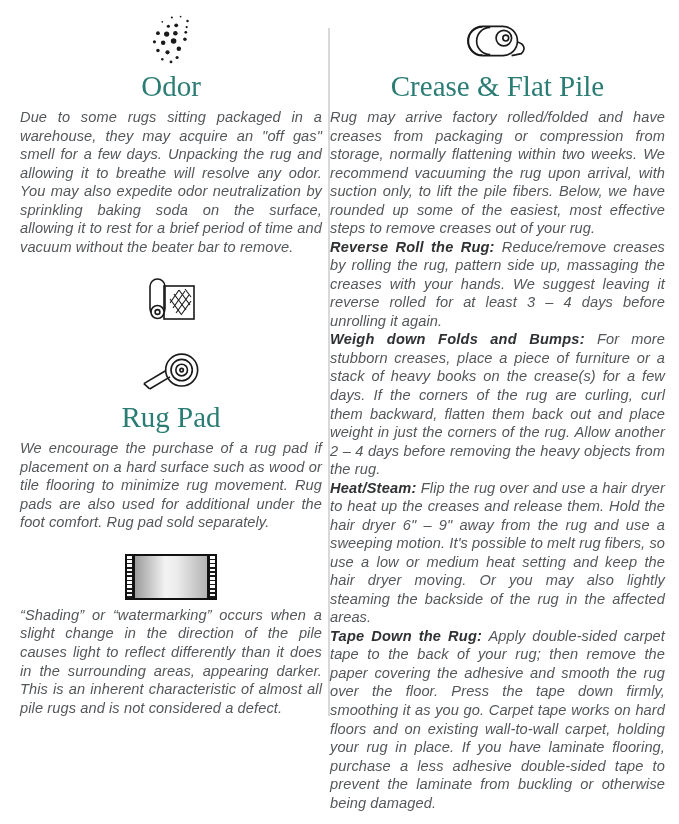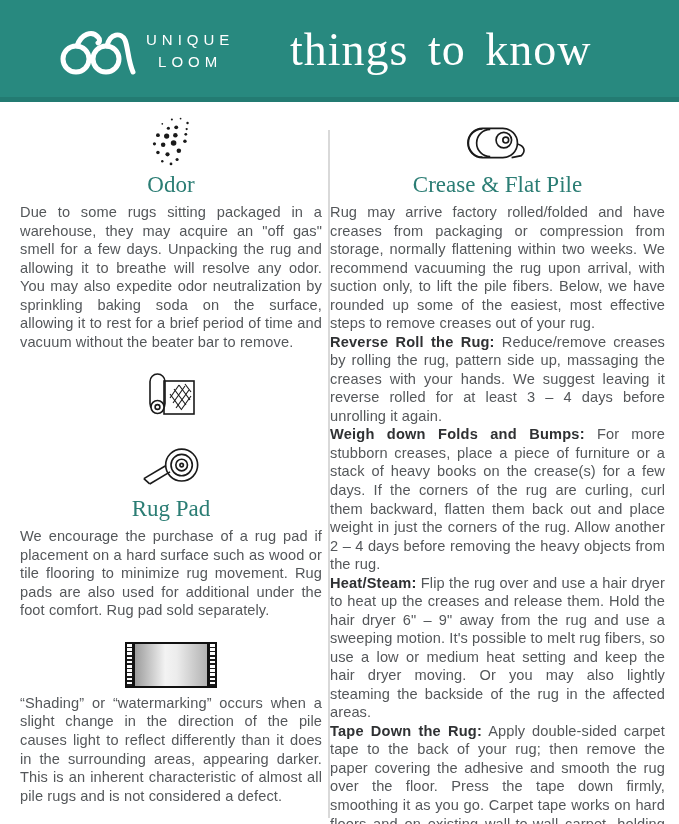--- a/index.html
+++ b/index.html
@@ -38,26 +38,26 @@
   .v-divider { width: 2px; background: #D9D9D9; margin: 13px 0 0 6px; }
   .col-right { flex: 1; }
 
   
   .icon-box {
     height: 52px; display: flex; align-items: center; justify-content: center;
     margin-bottom: 3px;
   }
   .sec h2 {
     font-family: "Liberation Serif", serif; font-weight: 400;
-    font-size: 23px; color: #2B7D74; text-align: center;
+    font-size: 29px; color: #2B7D74; text-align: center;
     margin: 1px 0 5px 0;
   }
   .sec p, .tip {
     font-size: 14.6px; line-height: 1.27; color: #54575A;
-    text-align: justify; letter-spacing: 0.1px;
+    text-align: justify; letter-spacing: 0.1px; font-style: italic;
   }
   .col-left .sec { margin-bottom: 19px; }
   .col-left .sec:last-child { margin-bottom: 0; }
   .tip { margin-top: 0; }
   .tip strong { color: #2F3133; font-weight: 700; letter-spacing: 0.2px; }
 
   
   .shade-rug { width: 92px; height: 46px; border: 2px solid #111; display: flex; }
   .shade-fringe {
     width: 8px;
@@ -70,37 +70,20 @@
     background: linear-gradient(90deg, #9c9c9c 0%, #f3f3f3 42%, #ececec 58%, #b3b3b3 100%);
   }
 
   svg { display: block; }
 </style>
 </head>
 <body>
 
 <div class="page">
 
-  <div class="header">
-    <div class="brand">
-      <span>
-        <svg width="82" height="60" viewBox="0 0 82 60" fill="none" stroke="#ffffff" stroke-width="5" stroke-linecap="round">
-          <circle cx="22" cy="38" r="13"></circle>
-          <path d="M23,25 C27,13 38,9 44,16 C46,18 46,21 44,22"></path>
-          <circle cx="52" cy="38" r="13"></circle>
-          <path d="M53,25 C56,12 67,11 71,19 C74,26 74,40 79,51"></path>
-        </svg>
-      </span>
-      <div class="brand-text">
-        <div>UNIQUE</div>
-        <div>LOOM</div>
-      </div>
-    </div>
-    <div class="page-title">things to know</div>
-  </div>
 
   <div class="content">
 
     <div class="col-left">
 
       <div class="sec">
         <div class="icon-box">
           <svg width="48" height="54" viewBox="0 0 54 62" fill="#1a1a1a">
             <circle cx="28" cy="4" r="1.2"></circle>
               <circle cx="38" cy="3" r="1"></circle>

